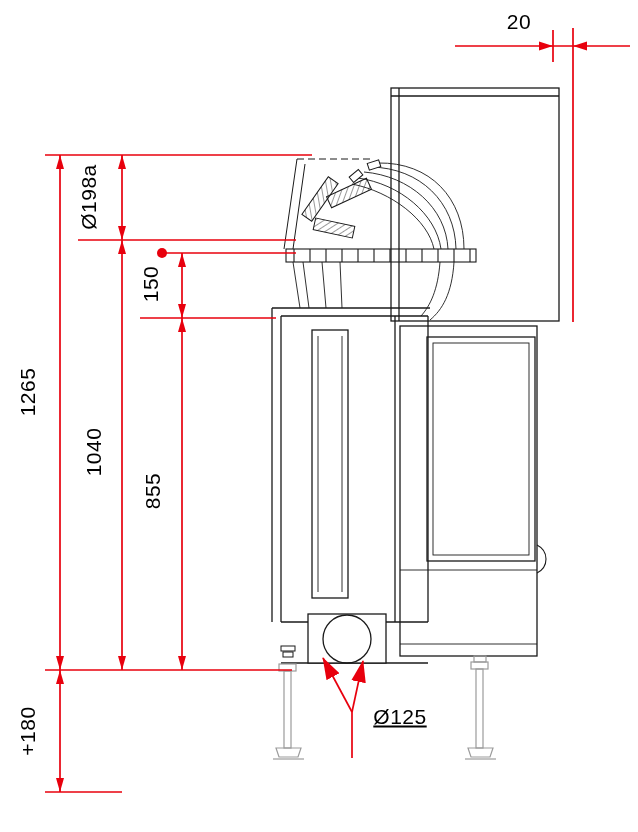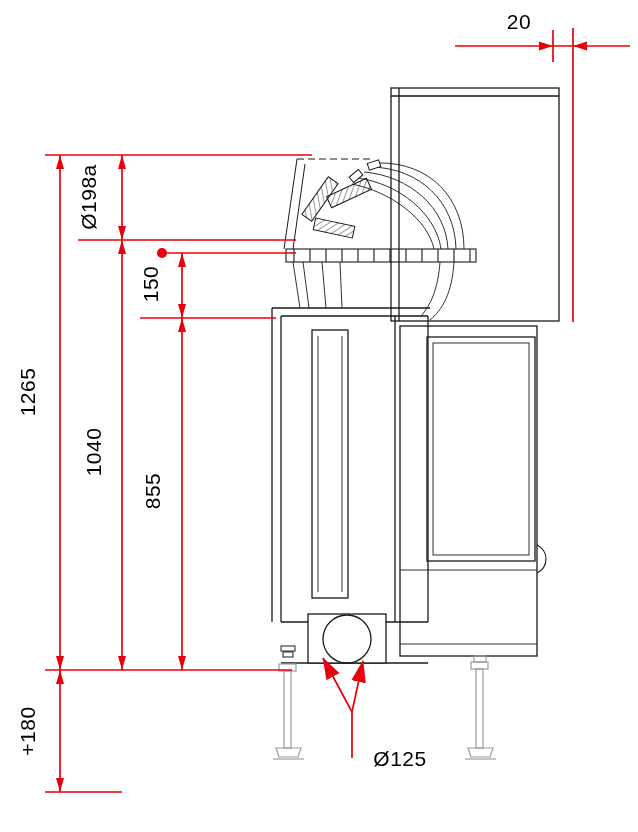--- a/index.html
+++ b/index.html
@@ -192,15 +192,15 @@
   <div class="dim-label rot" style="left:150px; top:284px;">150</div>
 
   <div class="dim-label rot" style="left:27px; top:392px;">1265</div>
 
   <div class="dim-label rot" style="left:93px; top:452px;">1040</div>
 
   <div class="dim-label rot" style="left:152px; top:491px;">855</div>
 
   <div class="dim-label rot" style="left:27px; top:731px;">+180</div>
 
-  <div class="dim-label hor" style="left:400px; top:758px;">Ø125</div>
+  <div class="dim-label hor" style="left:400px; top:716px;text-decoration:underline;">Ø125</div>
 
 </div>
 
 </body></html>

